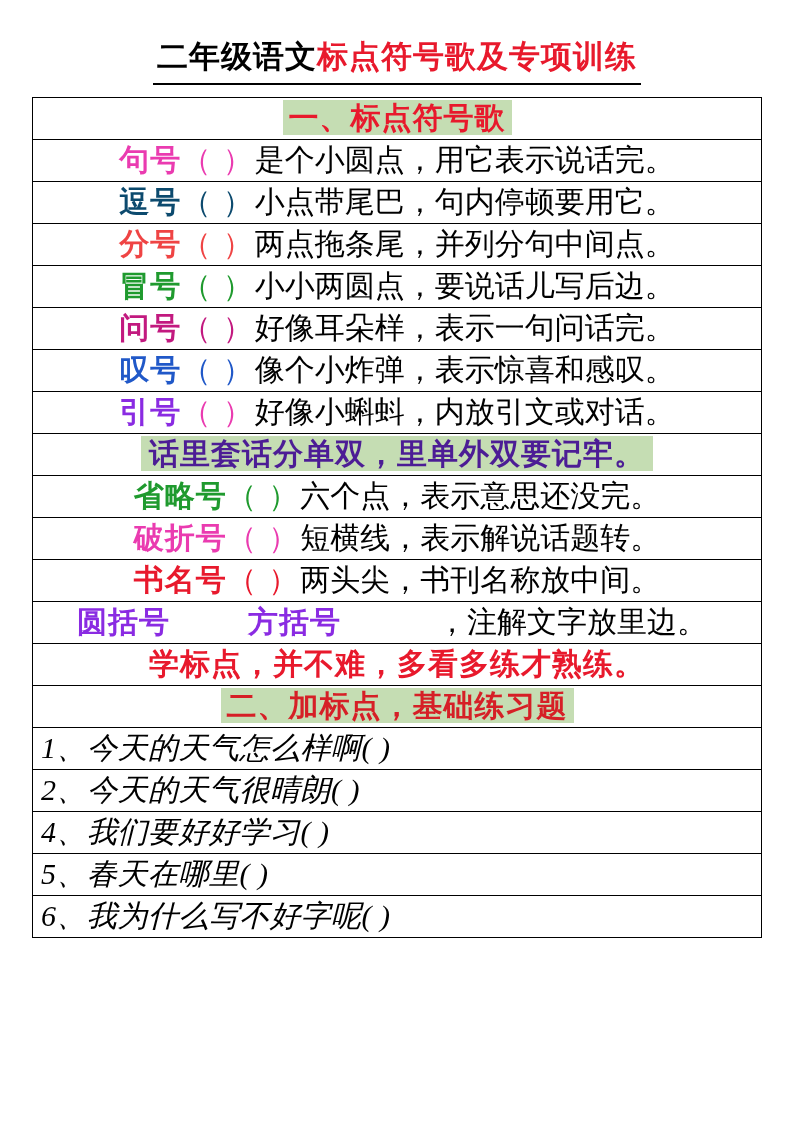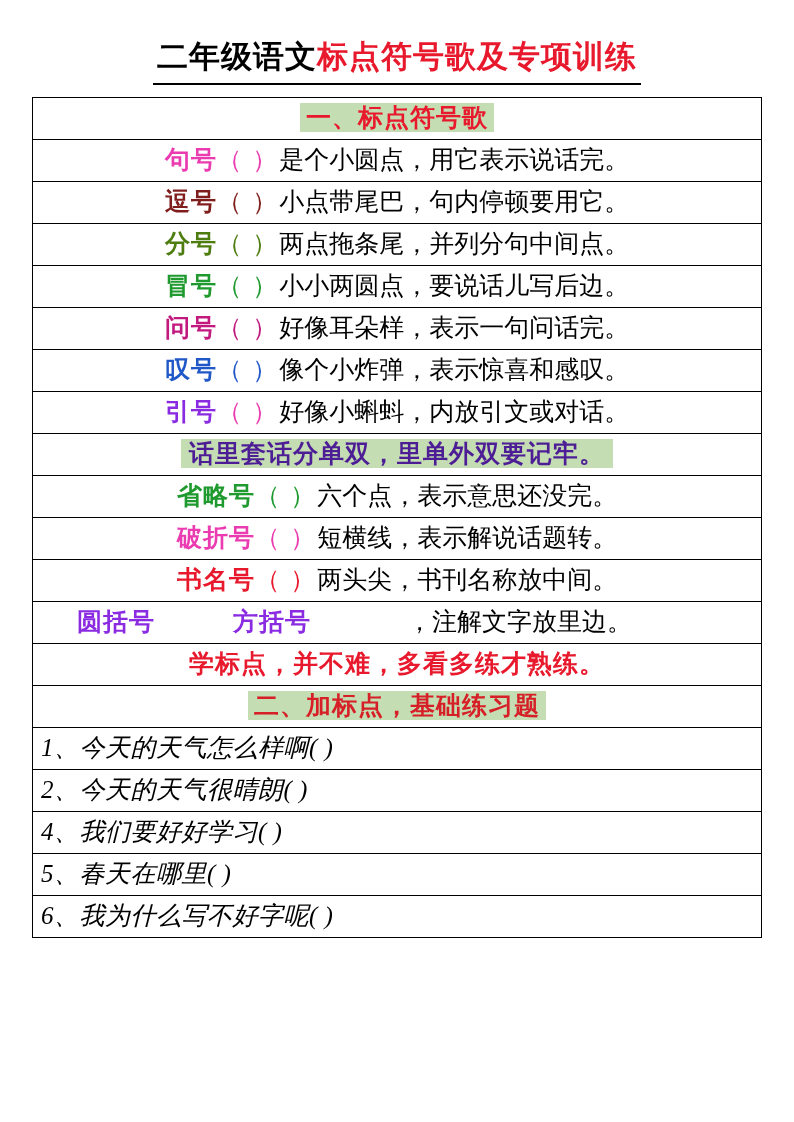--- a/index.html
+++ b/index.html
@@ -43,21 +43,21 @@
     width: 730px;
     border-collapse: collapse;
     margin-top: 12px;
     table-layout: fixed;
   }
   table.sheet td {
     border: 1px solid #000000;
     height: 41px;
     padding: 0 8px;
     vertical-align: middle;
-    font-size: 25px;
+    font-size: 30px;
     line-height: 1.15;
     white-space: nowrap;
     overflow: hidden;
   }
   .left   { text-align: left; font-style: italic; }
 
   .sect-head {
     text-align: center;
     font-weight: bold;
     font-size: 22px;
@@ -70,23 +70,23 @@
     letter-spacing: 1px;
   }
   .hl-green-band.dark { color: #d61f26; }
 
   .row-song { text-align: center; }
   .name { font-weight: bold; letter-spacing: 1px; }
   .paren { letter-spacing: 2px; }
   .desc { color: #000000; }
 
   .c-pink    { color: #ea3bb0; }
-  .c-blue    { color: #7f1d1d; }
+  .c-blue    { color: #0c4a6e; }
   .c-red     { color: #e8192c; }
-  .c-purple  { color: #4d7c0f; }
+  .c-purple  { color: #ef4444; }
   .c-green   { color: #1f9a2e; }
   .c-magenta { color: #c2197f; }
   .c-darkblue{ color: #2058c8; }
   .c-violet  { color: #8a2be2; }
 
   .band-cell {
     text-align: center;
   }
   .band-inner {
     background: #c5ddb3;

